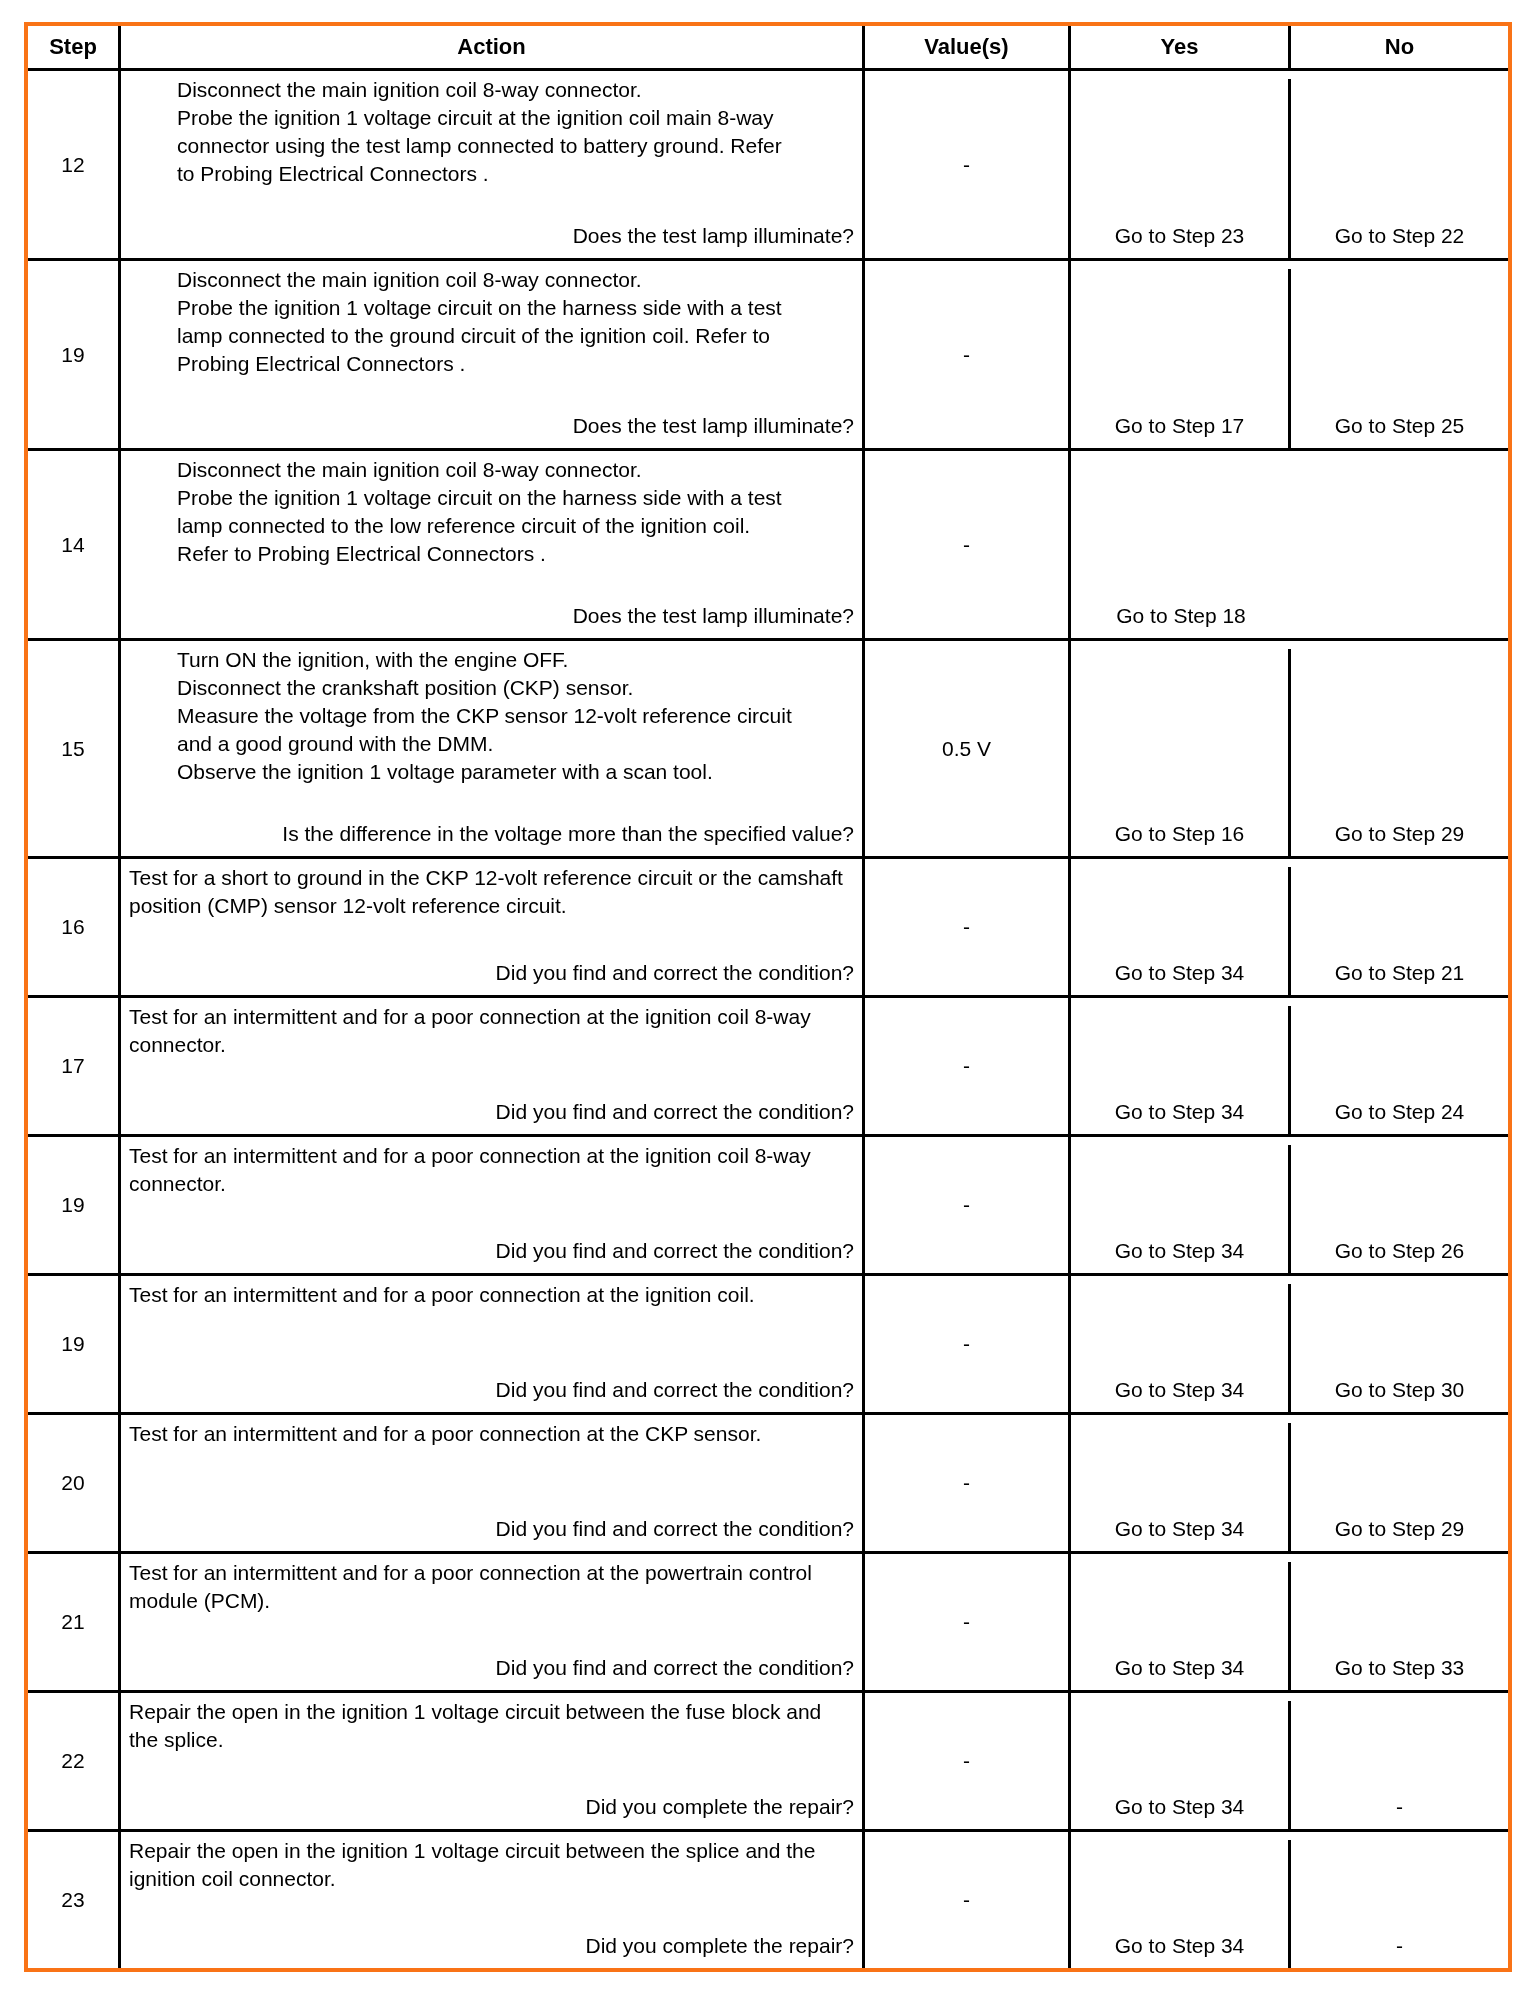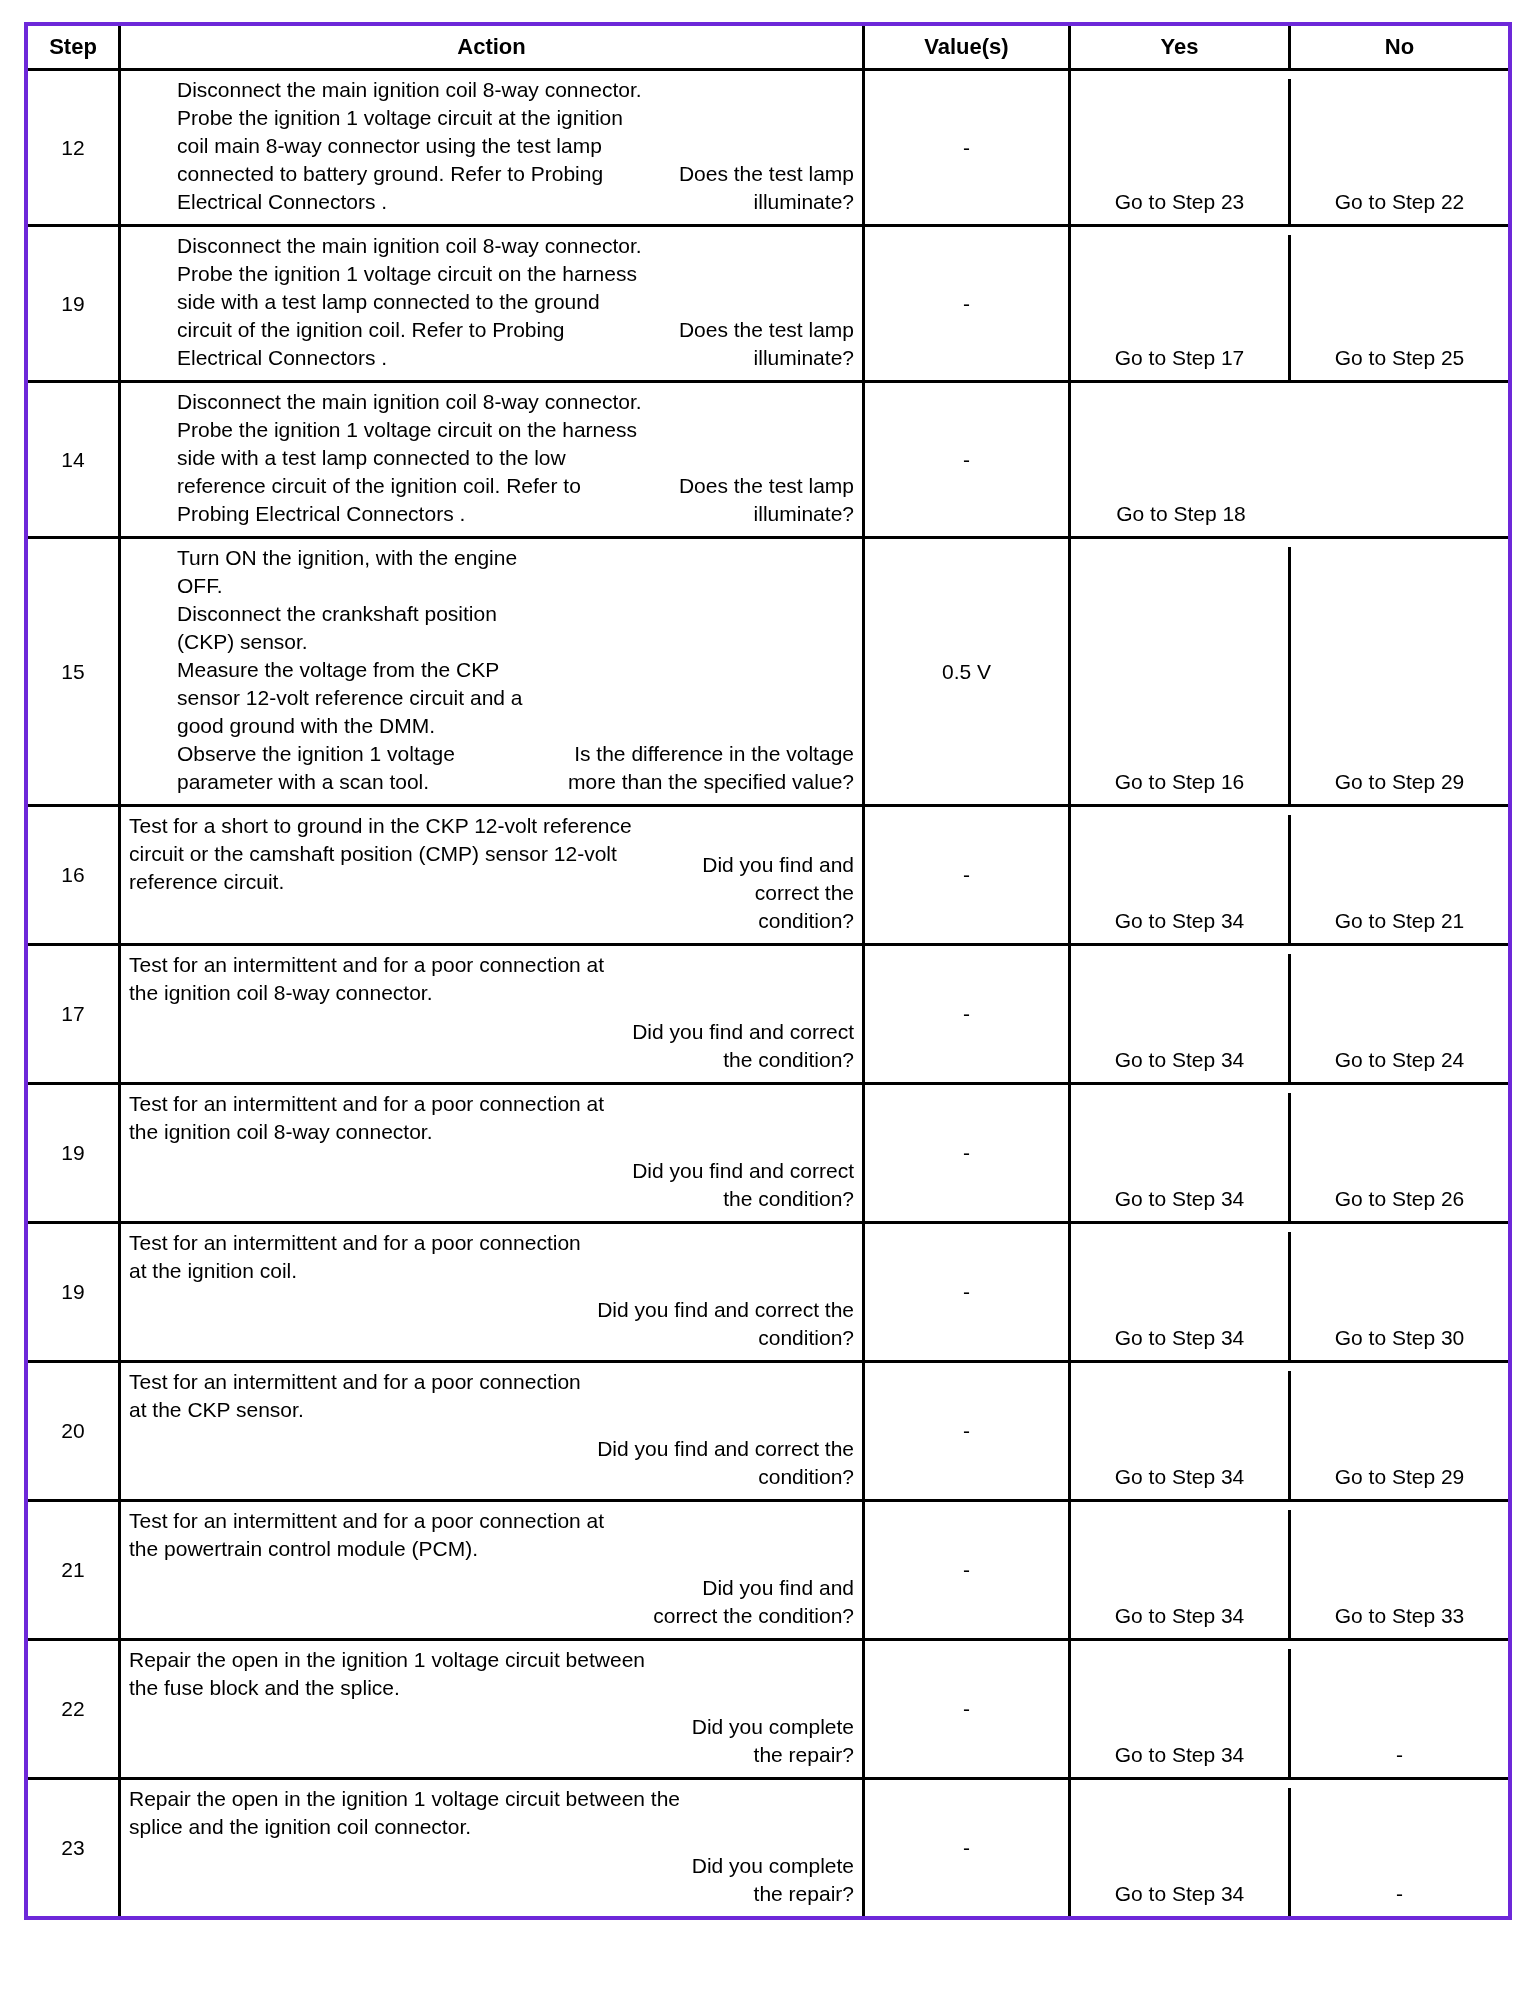--- a/index.html
+++ b/index.html
@@ -11,21 +11,21 @@
   }
   .page {
     width: 1536px;
     box-sizing: border-box;
     padding: 22px 24px 26px 24px;
     background: #ffffff;
   }
   .diag-table {
     width: 1488px;
     box-sizing: border-box;
-    border: 4px solid #6d28d9;
+    border: 4px solid #f97316;
   }
   .row {
     display: grid;
     grid-template-columns: 93px 744px 206px 220px 217px;
     border-bottom: 3px solid #000000;
     min-height: 136px;
   }
   .row:last-child { border-bottom: none; }
   .header-row {
     min-height: 42px;
@@ -44,21 +44,21 @@
     justify-content: center;
     font-size: 22px;
   }
   .step-cell {
     display: flex;
     align-items: center;
     justify-content: center;
   }
   .action-cell {
     display: flex;
-    flex-direction: row;
+    flex-direction: column;
     padding: 5px 8px 8px 8px;
   }
   .action-body p { margin: 0; }
   .action-body.indent {
     margin-left: 48px;
     width: 625px;
   }
   .question {
     margin-top: auto;
     padding-top: 34px;

